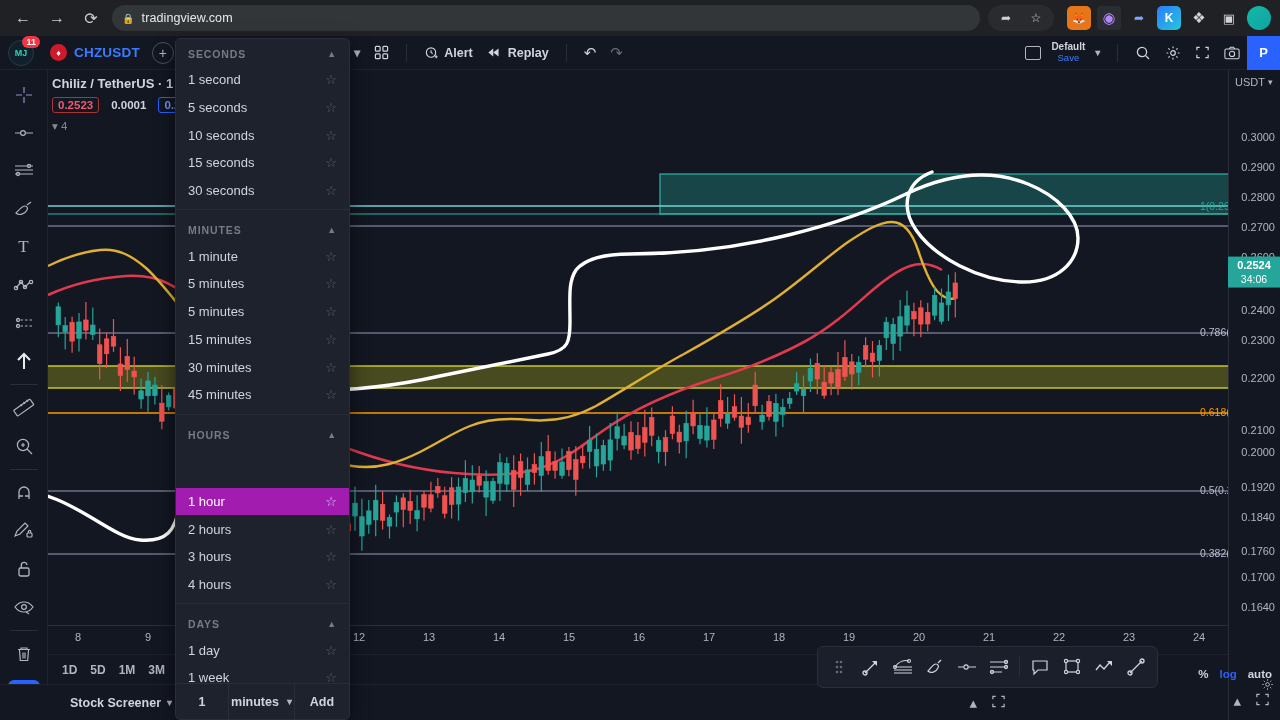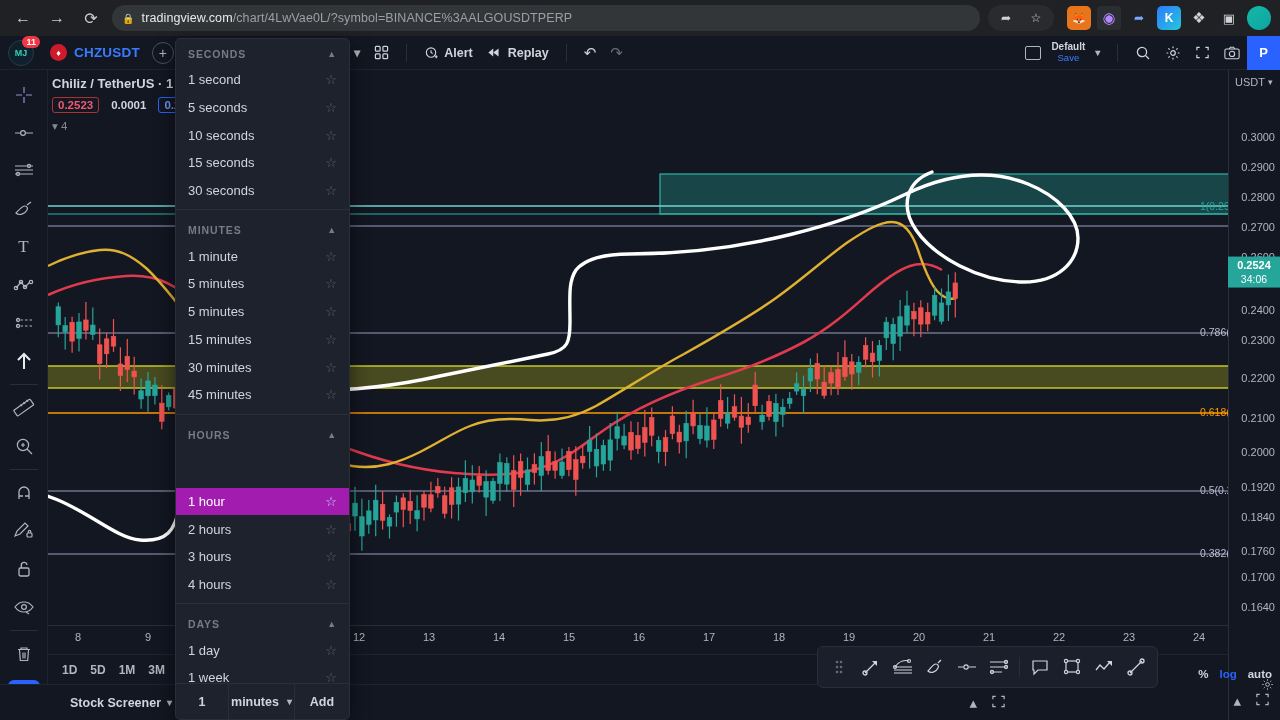--- a/index.html
+++ b/index.html
@@ -245,21 +245,20 @@
 
 <div id="app">
 
   <div class="browser-bar">
     <div class="nav-btn first">←</div>
     <div class="nav-btn">→</div>
     <div class="nav-btn">⟳</div>
     <div class="omnibox">
       <span class="lock-ico">🔒</span>
       <span class="url-strong">tradingview.com</span>
-        <span class="url-dim">/chart/4LwVae0L/?symbol=BINANCE%3AALGOUSDTPERP</span>
     </div>
     <div class="chrome-actions">
       <div class="chip-group">
         <div class="ext-ico">➦</div>
         <div class="ext-ico">☆</div>
       </div>
       <div class="ext-ico fox">🦊</div>
       <div class="ext-ico orb">◉</div>
       <div class="ext-ico rocket">➦</div>
       <div class="ext-ico kaps">K</div>
@@ -812,21 +811,21 @@
     <div class="pa-tick" style="top:127px;">0.2800</div>
     <div class="pa-tick" style="top:157px;">0.2700</div>
     <div class="pa-tick" style="top:187px;">0.2600</div>
     <div class="pa-badge" style="top:202px;">
       <div>0.2524</div>
       <div class="t">34:06</div>
     </div>
     <div class="pa-tick" style="top:240px;">0.2400</div>
     <div class="pa-tick" style="top:270px;">0.2300</div>
     <div class="pa-tick" style="top:308px;">0.2200</div>
-    <div class="pa-tick" style="top:348px;">0.2100</div>
+    <div class="pa-tick" style="top:360px;">0.2100</div>
     <div class="pa-tick" style="top:382px;">0.2000</div>
     <div class="pa-tick" style="top:417px;">0.1920</div>
     <div class="pa-tick" style="top:447px;">0.1840</div>
     <div class="pa-tick" style="top:481px;">0.1760</div>
     <div class="pa-tick" style="top:507px;">0.1700</div>
     <div class="pa-tick" style="top:537px;">0.1640</div>
     <div class="pa-gear">
       <svg width="13" height="13" viewBox="0 0 16 16" fill="none" stroke="#b2b5be" stroke-width="1.2">
           <circle cx="8" cy="8" r="2.3"></circle>
           <path d="M8 1.5v1.8M8 12.7v1.8M1.5 8h1.8M12.7 8h1.8M3.4 3.4l1.3 1.3M11.3 11.3l1.3 1.3M12.6 3.4l-1.3 1.3M4.7 11.3l-1.3 1.3"></path>

